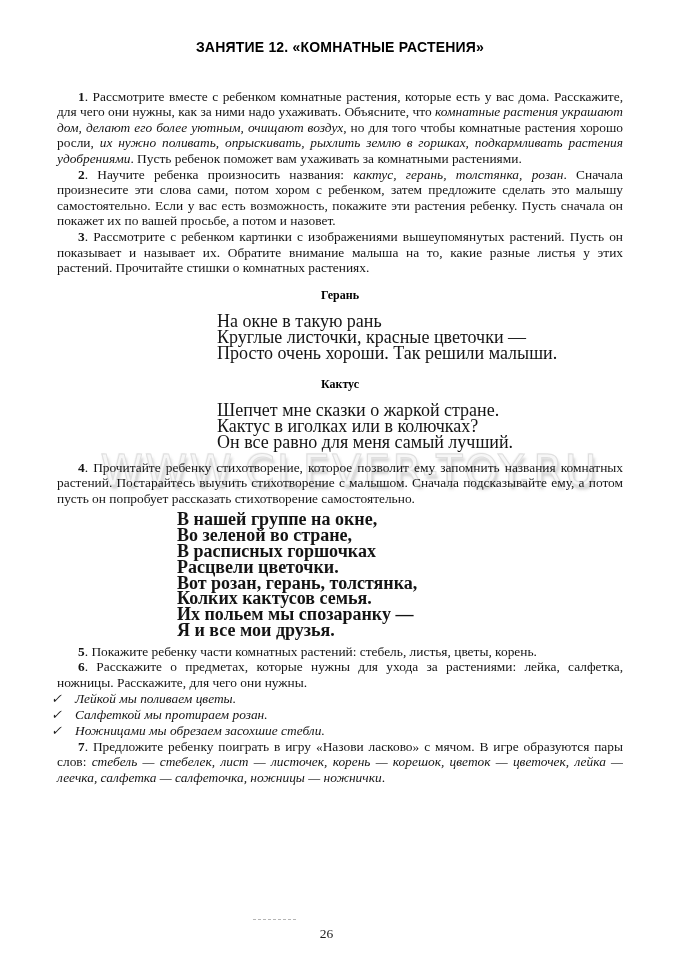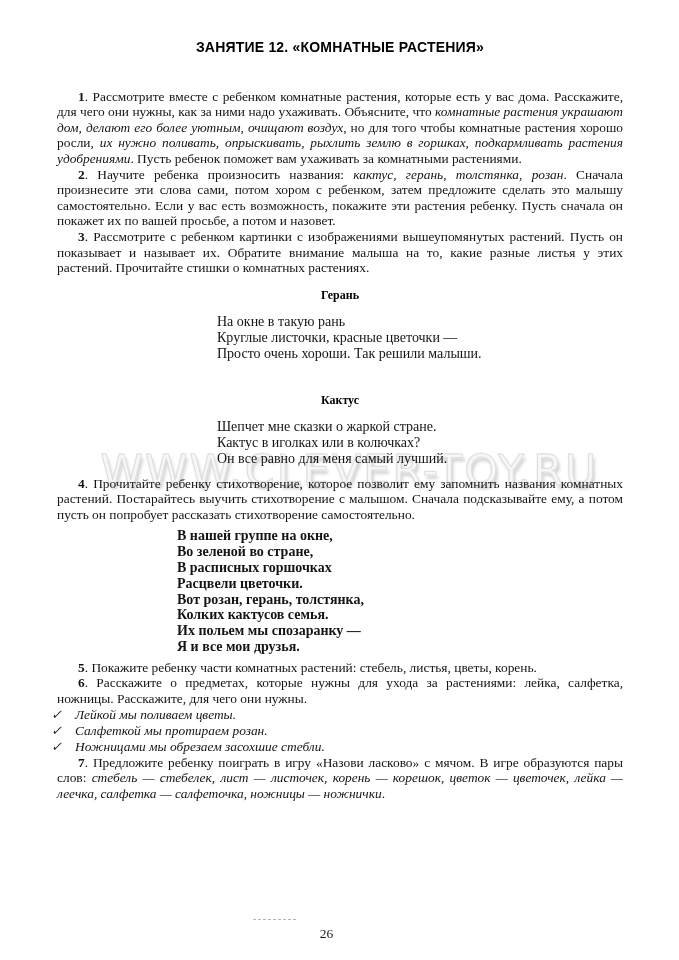--- a/index.html
+++ b/index.html
@@ -40,25 +40,25 @@
   p.first-para { margin-top: 33px; }
   .poem-heading {
     margin: 12px 0 0 0;
     text-align: center;
     font-weight: bold;
     font-size: 12px;
     color: #000;
   }
   .poem {
     margin: 11px 0 0 160px;
-    font-size: 14px;
+    font-size: 18px;
     line-height: 15.8px;
   }
   .poem.memory { margin-left: 120px; margin-top: 6px; font-weight: bold; }
-  .poem-gap { margin-top: 31px; }
+  .poem-gap { margin-top: 15px; }
   p.after-poem { margin-top: 9px; }
   p.tight { margin-top: 5px; }
   .checklist { margin: 0; }
   .check-row {
     display: flex;
     align-items: baseline;
     font-style: italic;
     line-height: 16px;
   }
   .check-mark {

